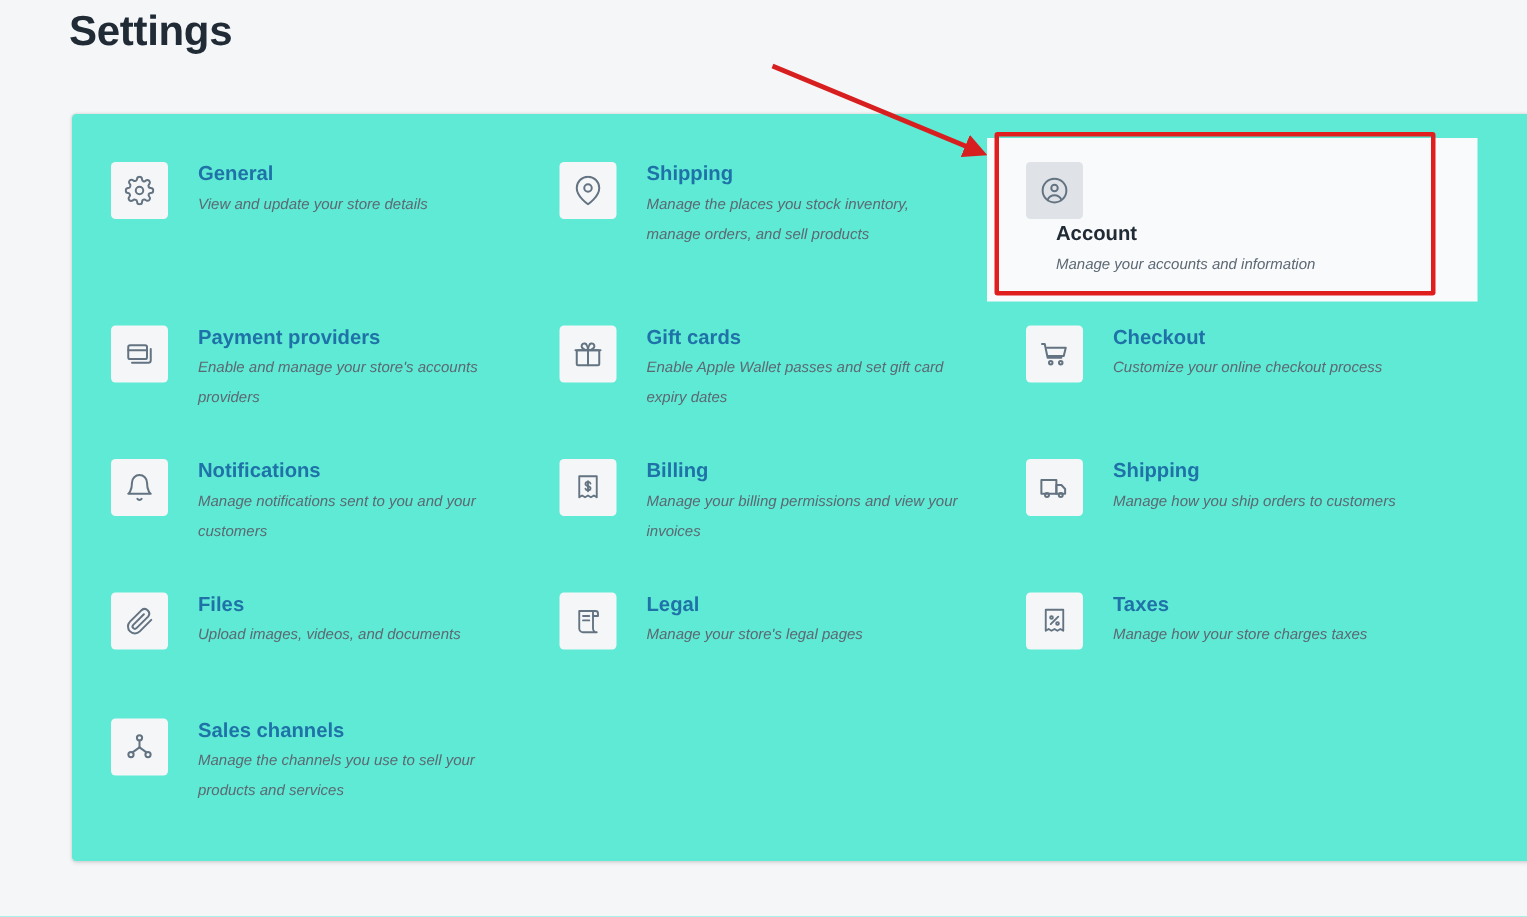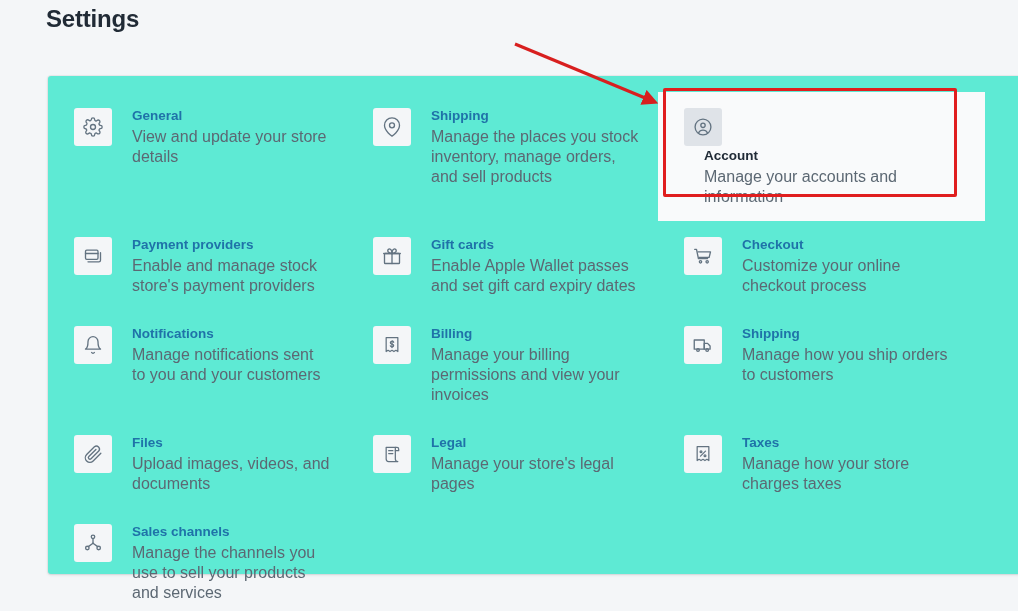--- a/index.html
+++ b/index.html
@@ -14,21 +14,21 @@
     font-family: "Liberation Sans", sans-serif;
     -webkit-font-smoothing: antialiased;
     overflow: hidden;
     position: relative;
   }
 
   #page-title {
     position: absolute;
     left: 46px;
     top: 5px;
-    font-size: 24px;
+    font-size: 28px;
     font-weight: bold;
     color: #212b36;
     letter-spacing: -0.2px;
     margin: 0;
   }
 
   #settings-card {
     position: absolute;
     left: 48px;
     top: 76px;
@@ -86,24 +86,25 @@
   .setting-title {
     font-size: 13.5px;
     font-weight: bold;
     color: #1f72a8;
     line-height: 17px;
     display: block;
     margin-bottom: 3px;
   }
 
   .setting-desc {
-    font-size: 16px;
+    font-size: 10px;
     color: #5c6873;
     line-height: 20px;
     display: block;
+    font-style: italic;
   }
 
   
   .setting-item.is-active {
     background: #f9fafb;
     flex-direction: column;
   }
   .setting-item.is-active .icon-tile {
     background: #dfe3e8;
   }
@@ -183,21 +184,21 @@
     <a class="setting-item" href="#">
       <span class="icon-tile">
         <svg viewBox="0 0 24 24" fill="none" stroke="#637381" stroke-width="1.6" stroke-linecap="round" stroke-linejoin="round">
           <rect x="3" y="5" width="15" height="11" rx="1.5"></rect>
           <path d="M6 19h13a2 2 0 002-2V8"></path>
           <path d="M3 9h15"></path>
         </svg>
       </span>
       <span class="setting-text">
         <span class="setting-title">Payment providers</span>
-        <span class="setting-desc">Enable and manage stock store's payment providers</span>
+        <span class="setting-desc">Enable and manage your store's accounts providers</span>
       </span>
     </a>
 
     <a class="setting-item" href="#">
       <span class="icon-tile">
         <svg viewBox="0 0 24 24" fill="none" stroke="#637381" stroke-width="1.6" stroke-linecap="round" stroke-linejoin="round">
           <rect x="3" y="9" width="18" height="12" rx="1"></rect>
           <path d="M2 9h20"></path>
           <path d="M12 9v12"></path>
           <path d="M12 9S9.5 9 8 7.5A2.1 2.1 0 1111 5c1 1.3 1 4 1 4z"></path>

